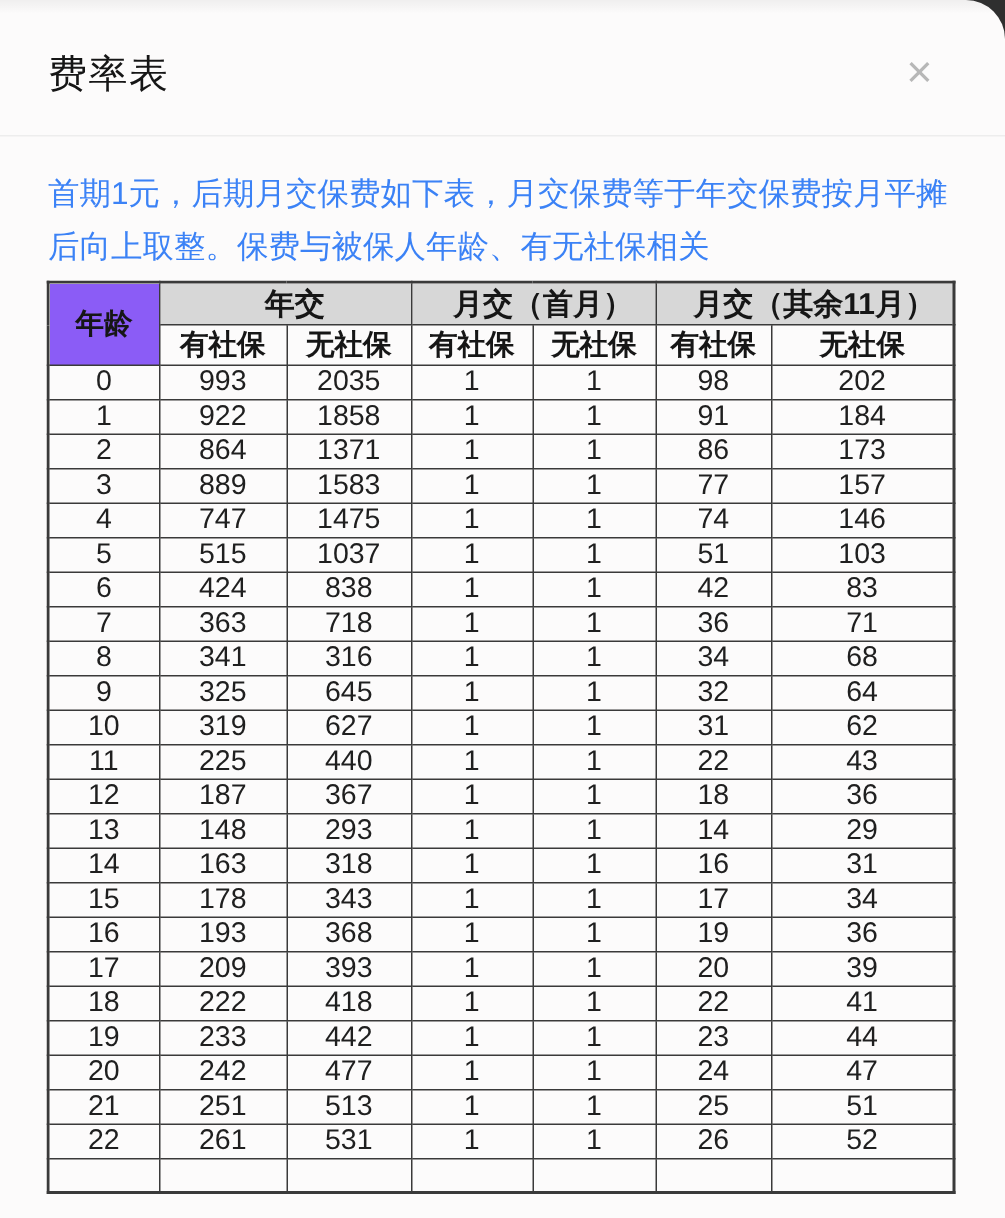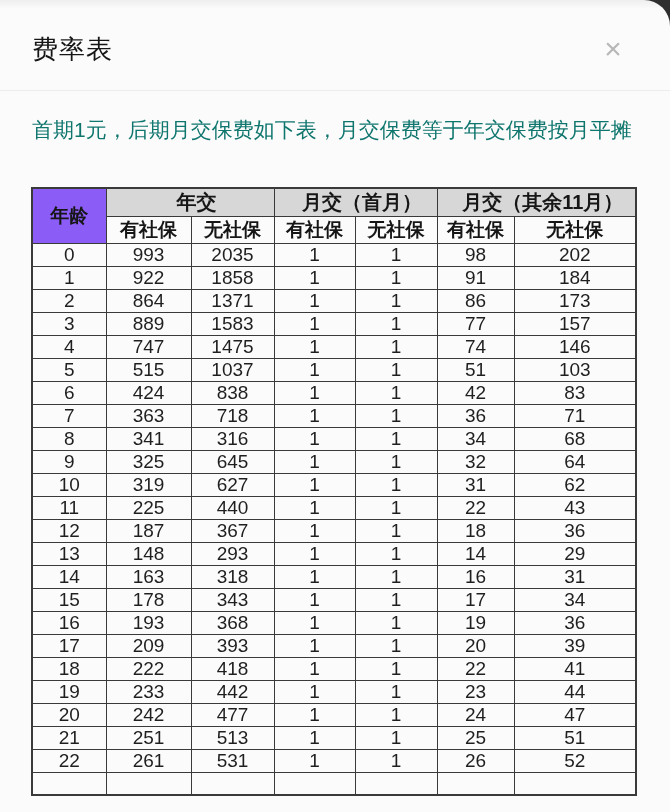--- a/index.html
+++ b/index.html
@@ -48,21 +48,21 @@
     position: absolute;
     top: 90px; left: 0;
     width: 100%; height: 1px;
     background: #ededed;
   }
   .description {
     position: absolute;
     top: 112px; left: 32px; right: 24px;
     font-size: 21px;
     line-height: 35px;
-    color: #0f766e;
+    color: #3b82f6;
   }
   .table-wrap {
     position: absolute;
     top: 187px; left: 31px;
     width: 610px;
     height: 618px;       
     overflow: hidden;
   }
   table.rate-table {
     border-collapse: collapse;
@@ -92,20 +92,21 @@
   <div class="modal-top-shade"></div>
 
   <h1 class="modal-title">费率表</h1>
 
   <button class="close-btn">×</button>
 
   <div class="divider"></div>
 
   <div class="description">
     <div>首期1元，后期月交保费如下表，月交保费等于年交保费按月平摊</div>
+    <div>后向上取整。保费与被保人年龄、有无社保相关</div>
   </div>
 
   <div class="table-wrap">
     <table class="rate-table">
       <colgroup>
         <col style="width:74px">
           <col style="width:85px">
           <col style="width:83px">
         <col style="width:81px">
           <col style="width:82px">

